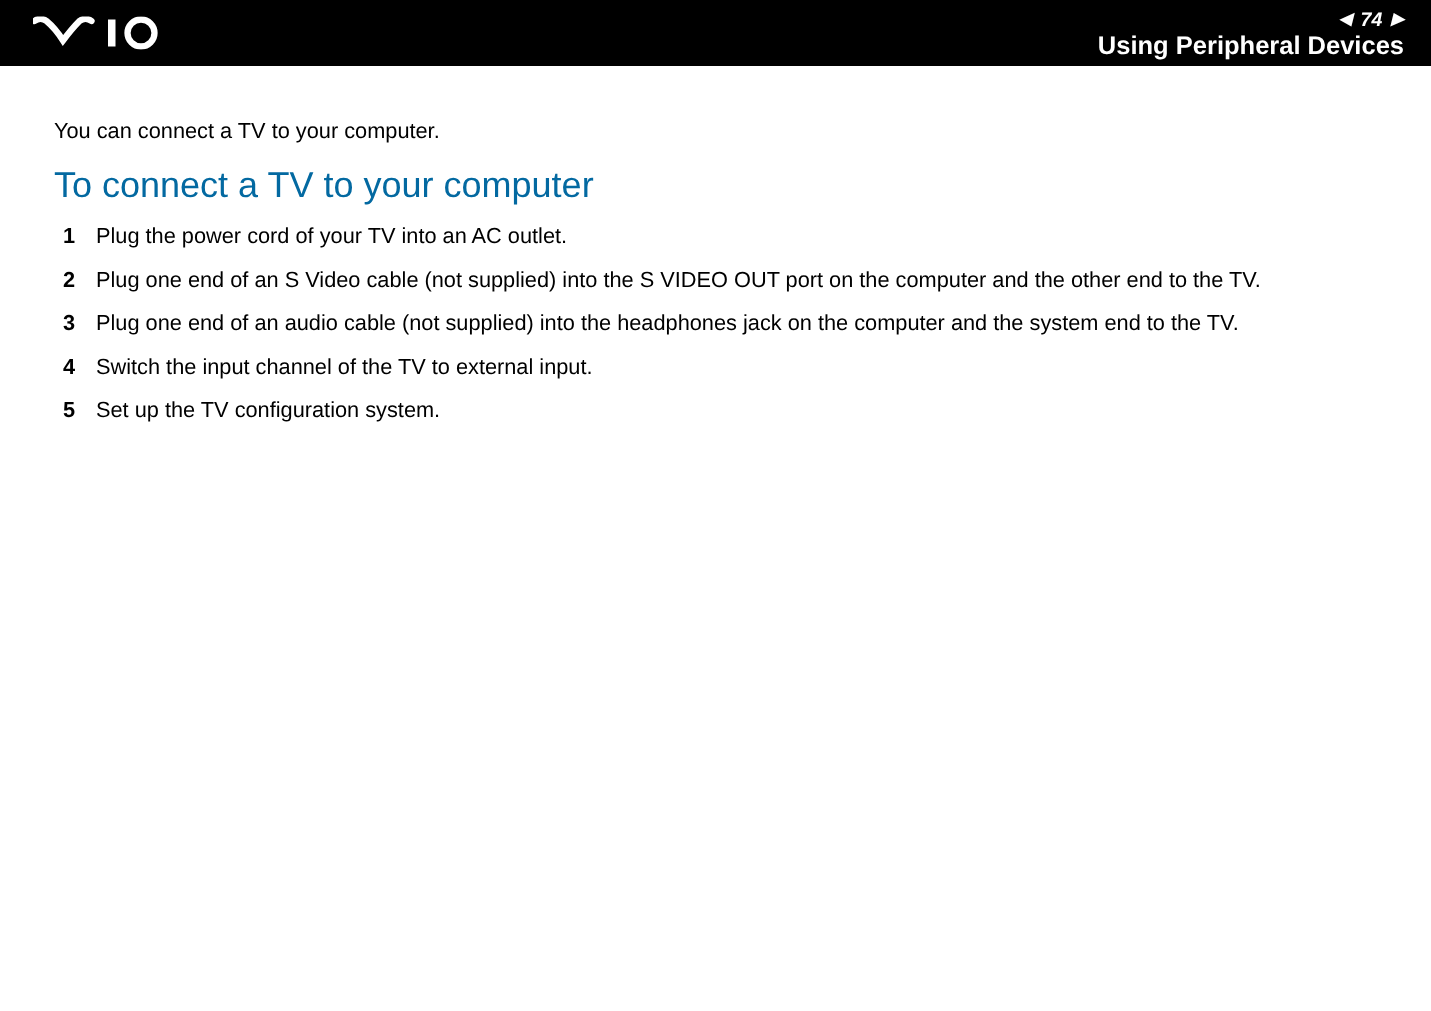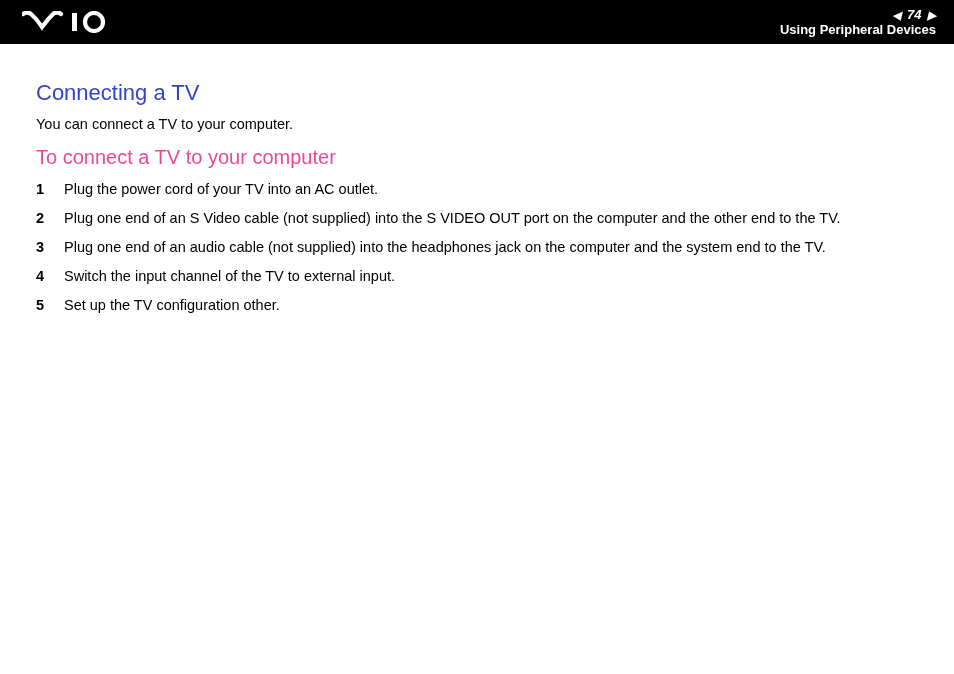--- a/index.html
+++ b/index.html
@@ -29,43 +29,44 @@
   }
   .nav-row {
     display: flex;
     align-items: center;
     gap: 6px;
     font-style: italic;
     font-weight: bold;
     font-size: 13px;
   }
   .nav-row .tri { font-size: 11px; }
-  .section-label { font-weight: bold; font-size: 13px; }
+  .section-label { font-weight: bold; font-size: 17px; }
   .content {
     padding: 36px 36px 0 36px;
     color: #000;
     font-size: 14.5px;
   }
   .title {
     color: #3344cc;
     font-size: 22px;
     font-weight: 400;
     margin-bottom: 10px;
   }
   .intro { margin-bottom: 14px; }
   .subtitle {
-    color: #ec4899;
-    font-size: 20px;
+    color: #0369a1;
+    font-size: 24px;
     font-weight: 400;
     margin-bottom: 10px;
   }
   ol.steps {
     list-style: none;
     counter-reset: step;
     padding-left: 0;
+    text-align: right;
   }
   ol.steps li {
     counter-increment: step;
     display: flex;
     gap: 14px;
     margin-bottom: 8px;
     line-height: 1.45;
   }
   ol.steps li::before {
     content: counter(step);
@@ -89,33 +90,32 @@
     <div class="nav-row">
       <span class="tri">◀</span>
       <span>74</span>
       <span class="tri">▶</span>
     </div>
     <div class="section-label">Using Peripheral Devices</div>
   </div>
 </div>
 
 <div class="content">
-  <h1 class="title">Connecting a TV</h1>
   <p class="intro">You can connect a TV to your computer.</p>
   <h2 class="subtitle">To connect a TV to your computer</h2>
   <ol class="steps">
     <li>
         <span>Plug the power cord of your TV into an AC outlet.</span>
       </li>
     <li>
         <span>Plug one end of an S Video cable (not supplied) into the S VIDEO OUT port on the computer and the other end to the TV.</span>
       </li>
     <li>
         <span>Plug one end of an audio cable (not supplied) into the headphones jack on the computer and the system end to the TV.</span>
       </li>
     <li>
         <span>Switch the input channel of the TV to external input.</span>
       </li>
     <li>
-        <span>Set up the TV configuration other.</span>
+        <span>Set up the TV configuration system.</span>
       </li>
   </ol>
 </div>
 
 </body></html>

